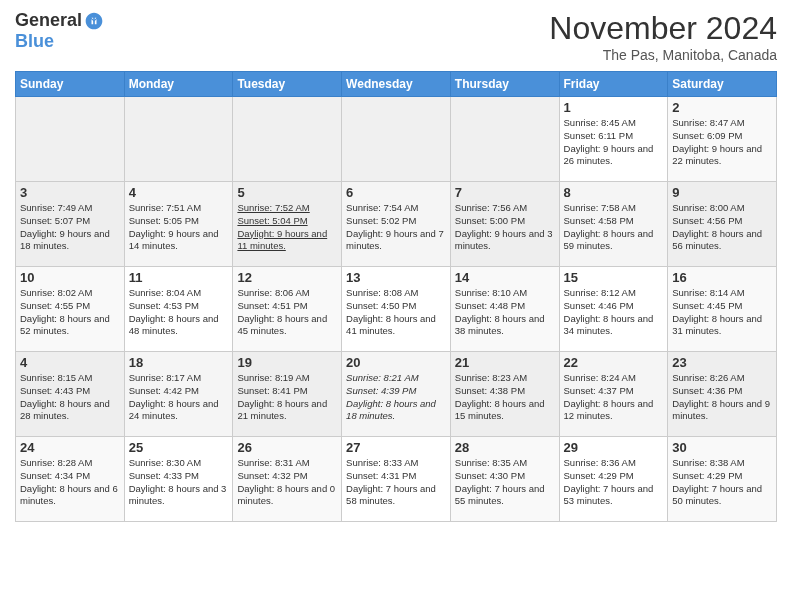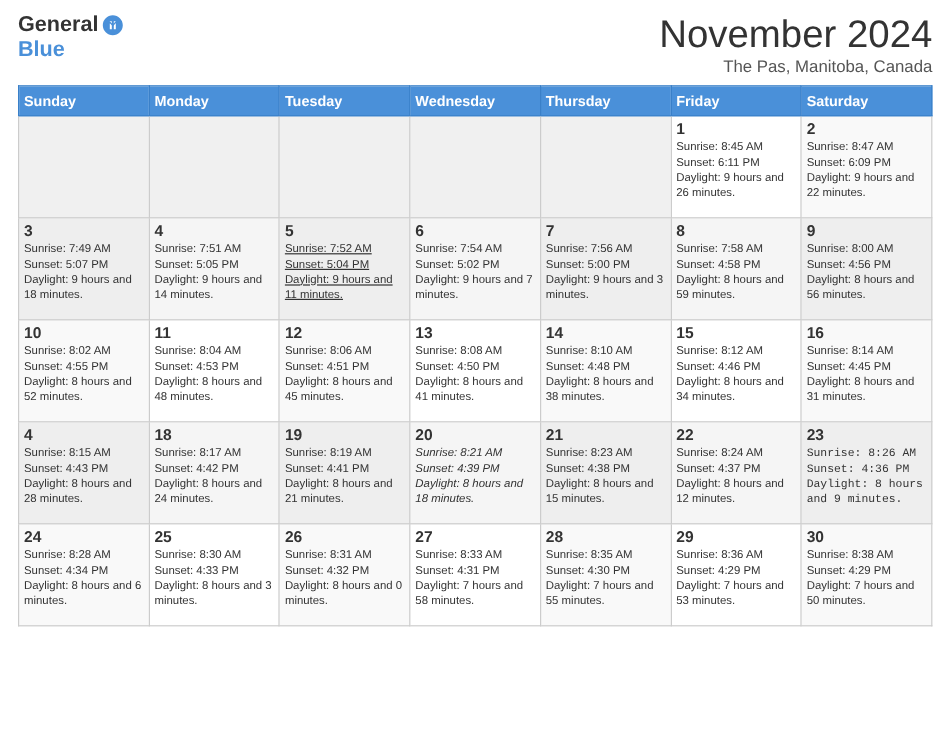--- a/index.html
+++ b/index.html
@@ -175,21 +175,21 @@
           </td>
           <td>
             <div class="day-num">18</div>
             <div class="day-info" style="white-space: pre-line;">Sunrise: 8:17 AM
 Sunset: 4:42 PM
 Daylight: 8 hours and 24 minutes.</div>
           </td>
           <td>
             <div class="day-num">19</div>
             <div class="day-info" style="white-space: pre-line;">Sunrise: 8:19 AM
-Sunset: 4:41 PM
+Sunset: 8:41 PM
 Daylight: 8 hours and 21 minutes.</div>
           </td>
           <td>
             <div class="day-num">20</div>
             <div class="day-info" style="white-space: pre-line; font-style: italic;">Sunrise: 8:21 AM
 Sunset: 4:39 PM
 Daylight: 8 hours and 18 minutes.</div>
           </td>
           <td>
             <div class="day-num">21</div>
@@ -198,21 +198,21 @@
 Daylight: 8 hours and 15 minutes.</div>
           </td>
           <td>
             <div class="day-num">22</div>
             <div class="day-info" style="white-space: pre-line;">Sunrise: 8:24 AM
 Sunset: 4:37 PM
 Daylight: 8 hours and 12 minutes.</div>
           </td>
           <td>
             <div class="day-num">23</div>
-            <div class="day-info" style="white-space: pre-line; font-family: Liberation Mono, monospace;">Sunrise: 8:26 AM
+            <div class="day-info" style="white-space: pre-line;">Sunrise: 8:26 AM
 Sunset: 4:36 PM
 Daylight: 8 hours and 9 minutes.</div>
           </td>
         </tr>
         <tr>
           <td>
             <div class="day-num">24</div>
             <div class="day-info" style="white-space: pre-line;">Sunrise: 8:28 AM
 Sunset: 4:34 PM
 Daylight: 8 hours and 6 minutes.</div>

